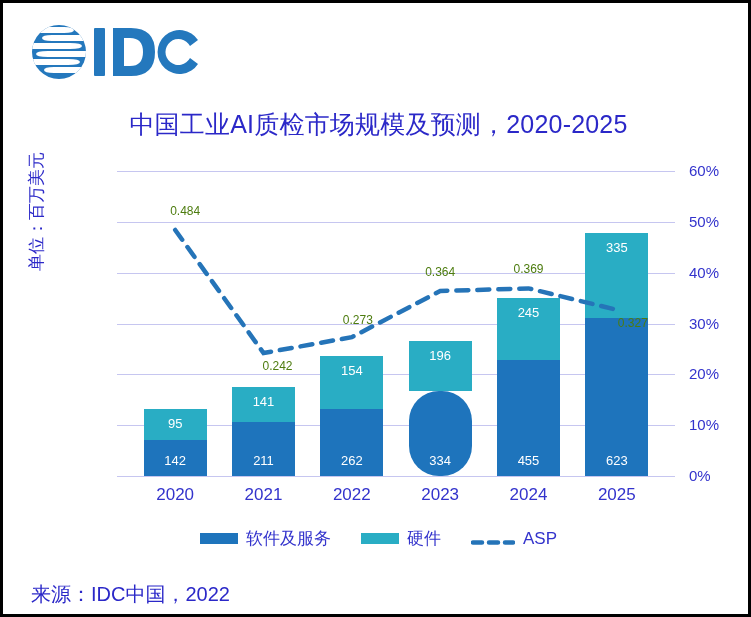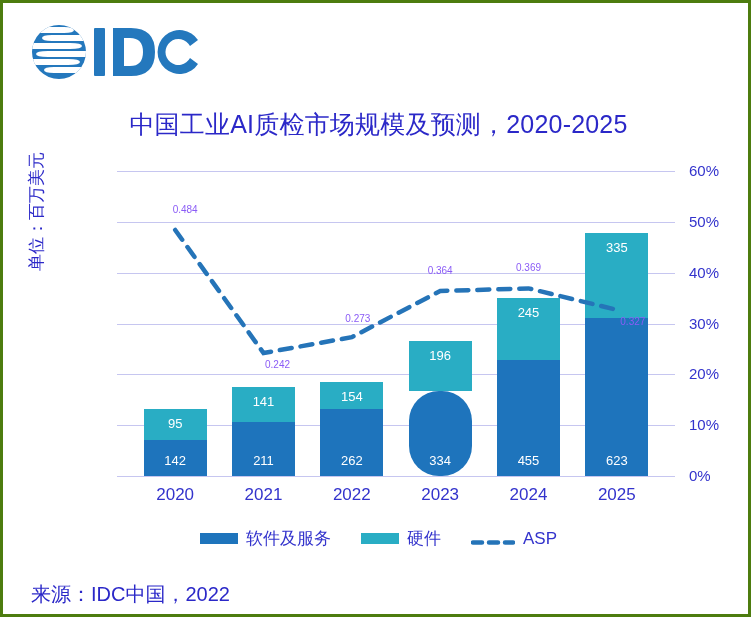--- a/index.html
+++ b/index.html
@@ -9,21 +9,21 @@
   }
   body {
     font-family: "Liberation Sans", "DejaVu Sans", sans-serif;
   }
   #page {
     position: relative;
     width: 751px;
     height: 617px;
     background: #ffffff;
     box-sizing: border-box;
-    border: 3px solid #4d7c0f;
+    border: 3px solid #000000;
     overflow: hidden;
   }
 
   
   #logo {
     position: absolute;
     left: 27px;
     top: 20px;
     width: 170px;
     height: 58px;
@@ -114,22 +114,22 @@
     position: absolute;
     left: 0;
     top: 0;
     width: 530px;
     height: 305px;
     overflow: visible;
     pointer-events: none;
   }
   .asp-label {
     position: absolute;
-    font-size: 10px;
-    color: #8b5cf6;
+    font-size: 12px;
+    color: #4d7c0f;
     white-space: nowrap;
     transform: translateX(-50%);
   }
 
   
   .xtick {
     position: absolute;
     top: 314px;
     width: 80px;
     text-align: center;
@@ -248,21 +248,21 @@
               <span>211</span>
             </div>
             <div class="seg seg-hw" style="bottom: 53.6292px; height: 35.8375px;">
               <span>141</span>
             </div>
           </div>
           <div class="bar-group" style="left: 189.333px;">
             <div class="seg seg-sw" style="bottom: 0px; height: 66.5917px; padding-left: 13px;">
               <span>262</span>
             </div>
-            <div class="seg seg-hw" style="bottom: 66.5917px; height: 27px;">
+            <div class="seg seg-hw" style="bottom: 66.5917px; height: 53px;">
               <span>154</span>
             </div>
           </div>
           <div class="bar-group" style="left: 277.667px;">
             <div class="seg seg-sw" style="bottom: 0px; height: 84.8917px; border-radius: 30px;">
               <span>334</span>
             </div>
             <div class="seg seg-hw" style="bottom: 84.8917px; height: 49.8167px;">
               <span>196</span>
             </div>

